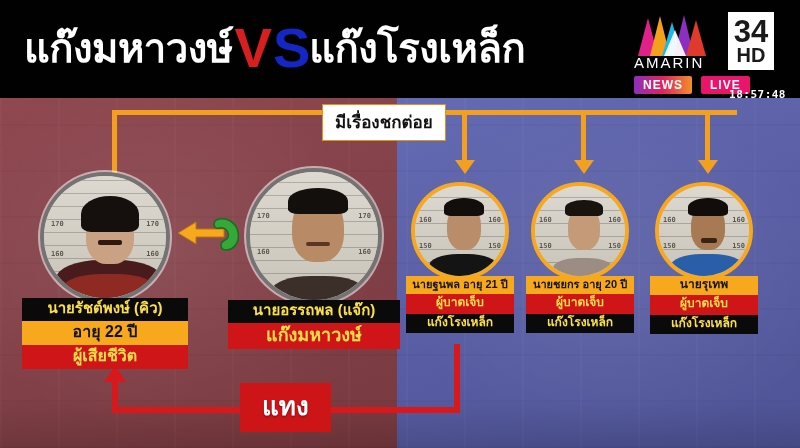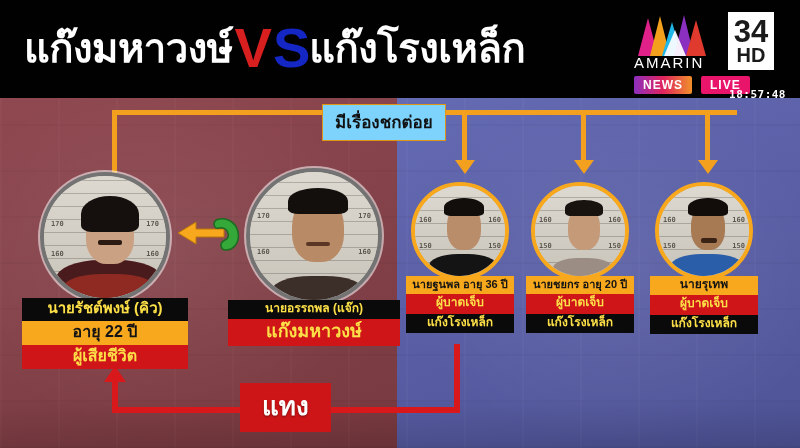--- a/index.html
+++ b/index.html
@@ -83,21 +83,21 @@
     pointer-events:none;
   }
 
   
   .conn { position: absolute; z-index: 5; }
   .oline { background: #f2a01e; }
 
   
   .center-banner {
     position: absolute; left: 322px; top: 104px; z-index: 12;
-    background: #7dd3fc; color: #111;
+    background: #ffffff; color: #111;
     font-size: 17px; font-weight: bold;
     padding: 3px 12px 5px; white-space: nowrap;
     border: 1px solid #e09512;
   }
 
   
   .red-banner {
     position: absolute; left: 240px; top: 383px; z-index: 12;
     background: #cd1417; color: #ffffff;
     font-size: 26px; font-weight: bold;
@@ -243,40 +243,40 @@
         <div class="numR" style="right:7px; top:40px;">170</div>
         <div class="numL" style="left:7px; top:76px;">160</div>
         <div class="numR" style="right:7px; top:76px;">160</div>
         <div class="torso" style="left:22px; bottom:-10px; width:92px; height:34px; background:#3c2f2a;"></div>
         <div class="head" style="left:42px; top:24px; width:52px; height:66px; background:#b98a66;"></div>
         <div class="hair" style="left:38px; top:16px; width:60px; height:26px; background:#130f0d;"></div>
         <div style="position:absolute; left:56px; top:70px; width:24px; height:4px; background:#5a3724; border-radius:2px;"></div>
       </div>
     </div>
     <div class="labels">
-      <div class="lbl lbl-black" style="font-size:12px;">นายอรรถพล (แจ๊ก)</div>
+      <div class="lbl lbl-black" style="font-size:15px;">นายอรรถพล (แจ๊ก)</div>
       <div class="lbl lbl-red" style="font-size:18px;">แก๊งมหาวงษ์</div>
     </div>
   </div>
 
   <div class="person" style="left:406px; top:182px; width:108px;">
     <div class="ring orange" style="width:98px; height:98px;">
       <div class="mug">
         <div class="chart"></div>
         <div class="numL" style="left:4px; top:30px;">160</div>
         <div class="numR" style="right:4px; top:30px;">160</div>
         <div class="numL" style="left:4px; top:56px;">150</div>
         <div class="numR" style="right:4px; top:56px;">150</div>
         <div class="torso" style="left:14px; bottom:-6px; width:68px; height:28px; background:#141414;"></div>
         <div class="head" style="left:32px; top:18px; width:34px; height:46px; background:#ba8d6a;"></div>
         <div class="hair" style="left:29px; top:12px; width:40px; height:18px; background:#120e0c;"></div>
       </div>
     </div>
     <div class="labels">
-      <div class="lbl lbl-orange" style="font-size:11px;">นายฐนพล อายุ 36 ปี</div>
+      <div class="lbl lbl-orange" style="font-size:11px;">นายฐนพล อายุ 21 ปี</div>
       <div class="lbl lbl-red" style="font-size:12px;">ผู้บาดเจ็บ</div>
       <div class="lbl lbl-black" style="font-size:12px;">แก๊งโรงเหล็ก</div>
     </div>
   </div>
 
   <div class="person" style="left:526px; top:182px; width:108px;">
     <div class="ring orange" style="width:98px; height:98px;">
       <div class="mug">
         <div class="chart"></div>
         <div class="numL" style="left:4px; top:30px;">160</div>

